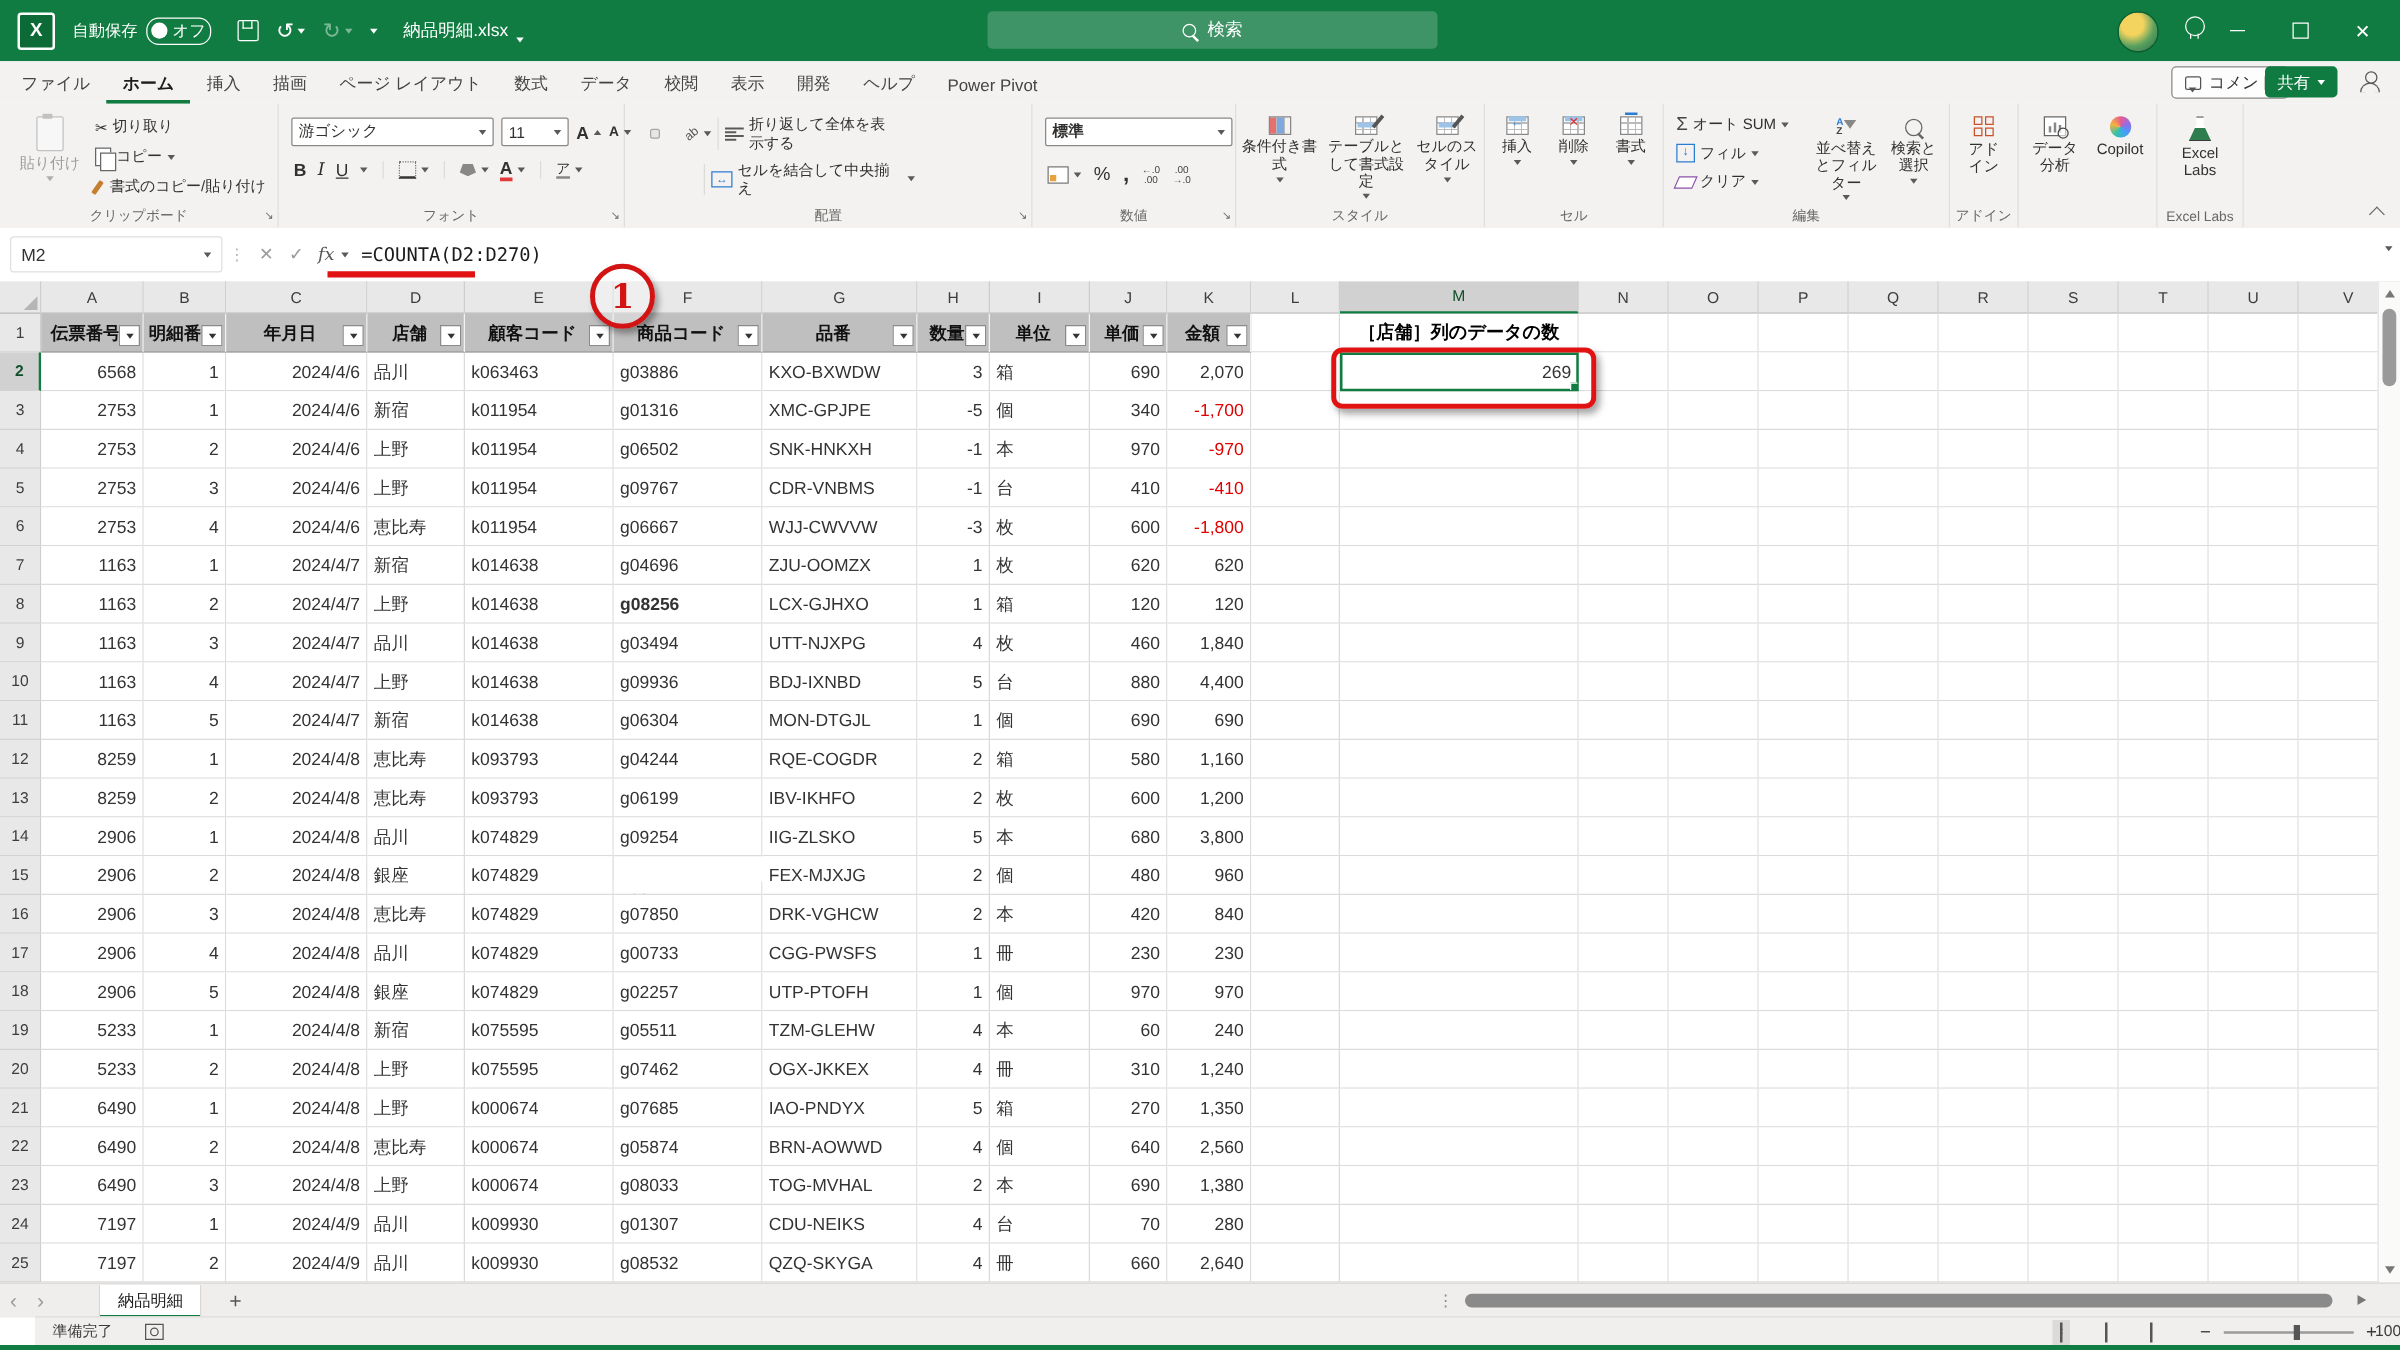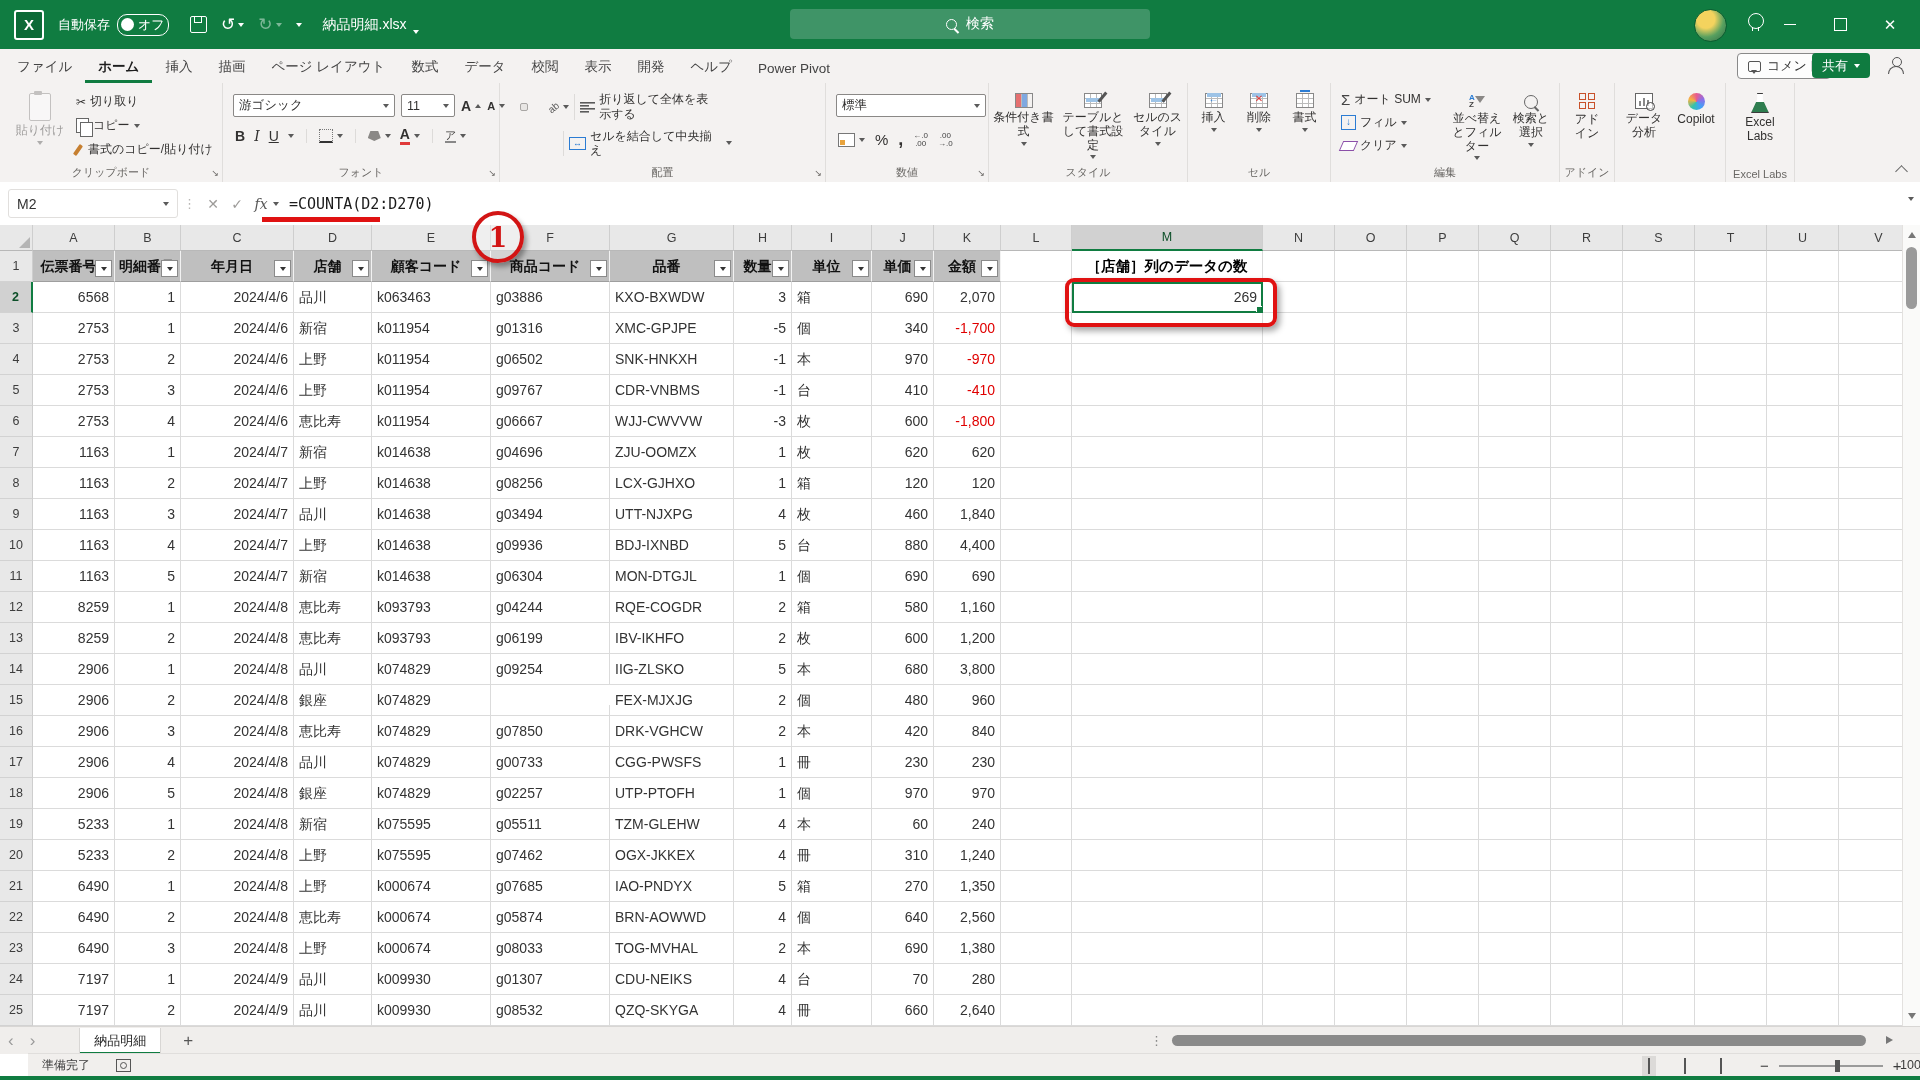--- a/index.html
+++ b/index.html
@@ -368,21 +368,21 @@
           <span class="mergeicon">↔</span>
           <span style="width:132px;line-height:1.2">セルを結合して中央揃え</span>
           <span class="caret"></span>
         </span>
     </div>
     <div class="rlabel">配置</div>
     <div class="launcher">↘</div>
   </div>
 
   <div class="rgroup" style="width:162px">
-    <div class="rrow" style="position:absolute;left:10px;top:11px;">
+    <div class="rrow" style="position:absolute;left:10px;top:11px;font-weight:bold;">
       <span class="combo" style="width:138px">
           <span>標準</span>
           <span class="caret"></span>
         </span>
     </div>
     <div class="rrow" style="position:absolute;left:12px;top:46px;gap:10px;">
       <span class="btn">
           <span class="icon-acct"></span>
           <span class="caret"></span>
         </span>
@@ -746,21 +746,21 @@
       <div class="cell" style="width: 72px;"></div>
       <div class="cell" style="width: 80px;"></div>
     </div>
     <div class="grow">
       <div class="rowhdr">8</div>
       <div class="cell num" style="width: 82px;">1163</div>
       <div class="cell num" style="width: 66px;">2</div>
       <div class="cell num" style="width: 113px;">2024/4/7</div>
       <div class="cell" style="width: 78px;">上野</div>
       <div class="cell" style="width: 119px;">k014638</div>
-      <div class="cell" style="width: 119px;">g08256</div>
+      <div class="cell" style="width: 119px; font-weight: bold;">g08256</div>
       <div class="cell" style="width: 124px;">LCX-GJHXO</div>
       <div class="cell num" style="width: 58px;">1</div>
       <div class="cell" style="width: 80px;">箱</div>
       <div class="cell num" style="width: 62px;">120</div>
       <div class="cell num" style="width: 67px;">120</div>
       <div class="cell" style="width: 71px;"></div>
       <div class="cell" style="width: 191px;"></div>
       <div class="cell" style="width: 72px;"></div>
       <div class="cell" style="width: 72px;"></div>
       <div class="cell" style="width: 72px;"></div>

